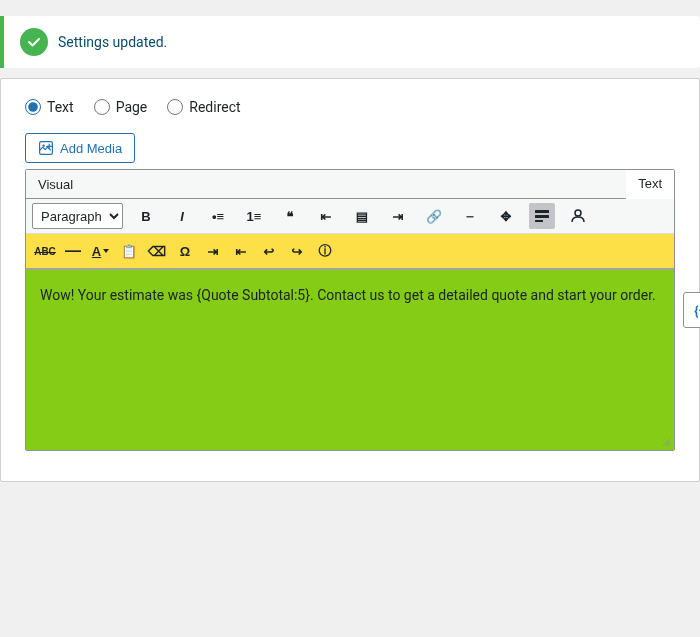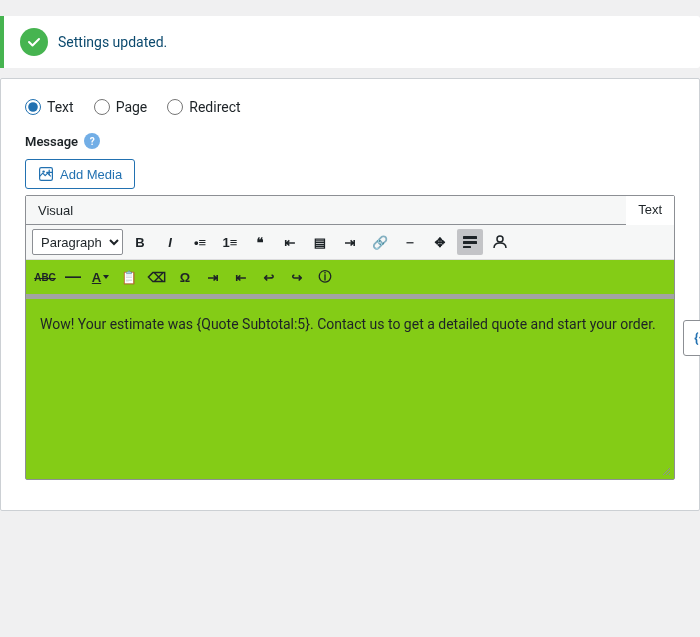--- a/index.html
+++ b/index.html
@@ -158,34 +158,34 @@
     .editor-tab.active {
       background: #fff;
       border-bottom: 2px solid #fff;
       margin-bottom: -1px;
       font-weight: 500;
     }
 
     .toolbar-row1 {
       display: flex;
       align-items: center;
-      gap: 4px;
+      gap: 10px;
       padding: 4px 6px;
       background: #f6f7f7;
       border-bottom: 1px solid #dcdcde;
       flex-wrap: wrap;
     }
 
     .toolbar-row2 {
       display: flex;
       align-items: center;
       gap: 2px;
       padding: 4px 6px;
-      background: #84cc16;
-      border-bottom: 5px solid #a3a3a3;
+      background: #fde047;
+      border-bottom: 2px solid #a3a3a3;
       flex-wrap: wrap;
     }
 
     .toolbar-btn {
       width: 26px;
       height: 26px;
       display: inline-flex;
       align-items: center;
       justify-content: center;
       border: none;
@@ -291,24 +291,20 @@
       <input type="radio" name="confirmation_type" value="page" style="">
       <span class="radio-label">Page</span>
     </label>
     <label class="radio-option">
       <input type="radio" name="confirmation_type" value="redirect" style="">
       <span class="radio-label">Redirect</span>
     </label>
   </div>
 
   
-  <div class="message-label-row">
-    <span class="message-label">Message</span>
-    <span class="help-icon">?</span>
-  </div>
 
   
   <button class="add-media-btn">
     <svg width="16" height="16" viewBox="0 0 20 20" fill="none" xmlns="http://www.w3.org/2000/svg">
       <rect x="2" y="2" width="16" height="16" rx="2" stroke="#2271b1" stroke-width="1.5"></rect>
       <circle cx="7" cy="7" r="1.5" fill="#2271b1"></circle>
       <path d="M2 13l4-4 3 3 3-3 4 4" stroke="#2271b1" stroke-width="1.5" stroke-linejoin="round"></path>
       <path d="M14 5v6M11 8h6" stroke="#2271b1" stroke-width="1.5" stroke-linecap="round"></path>
     </svg>
     <span>Add Media</span>

